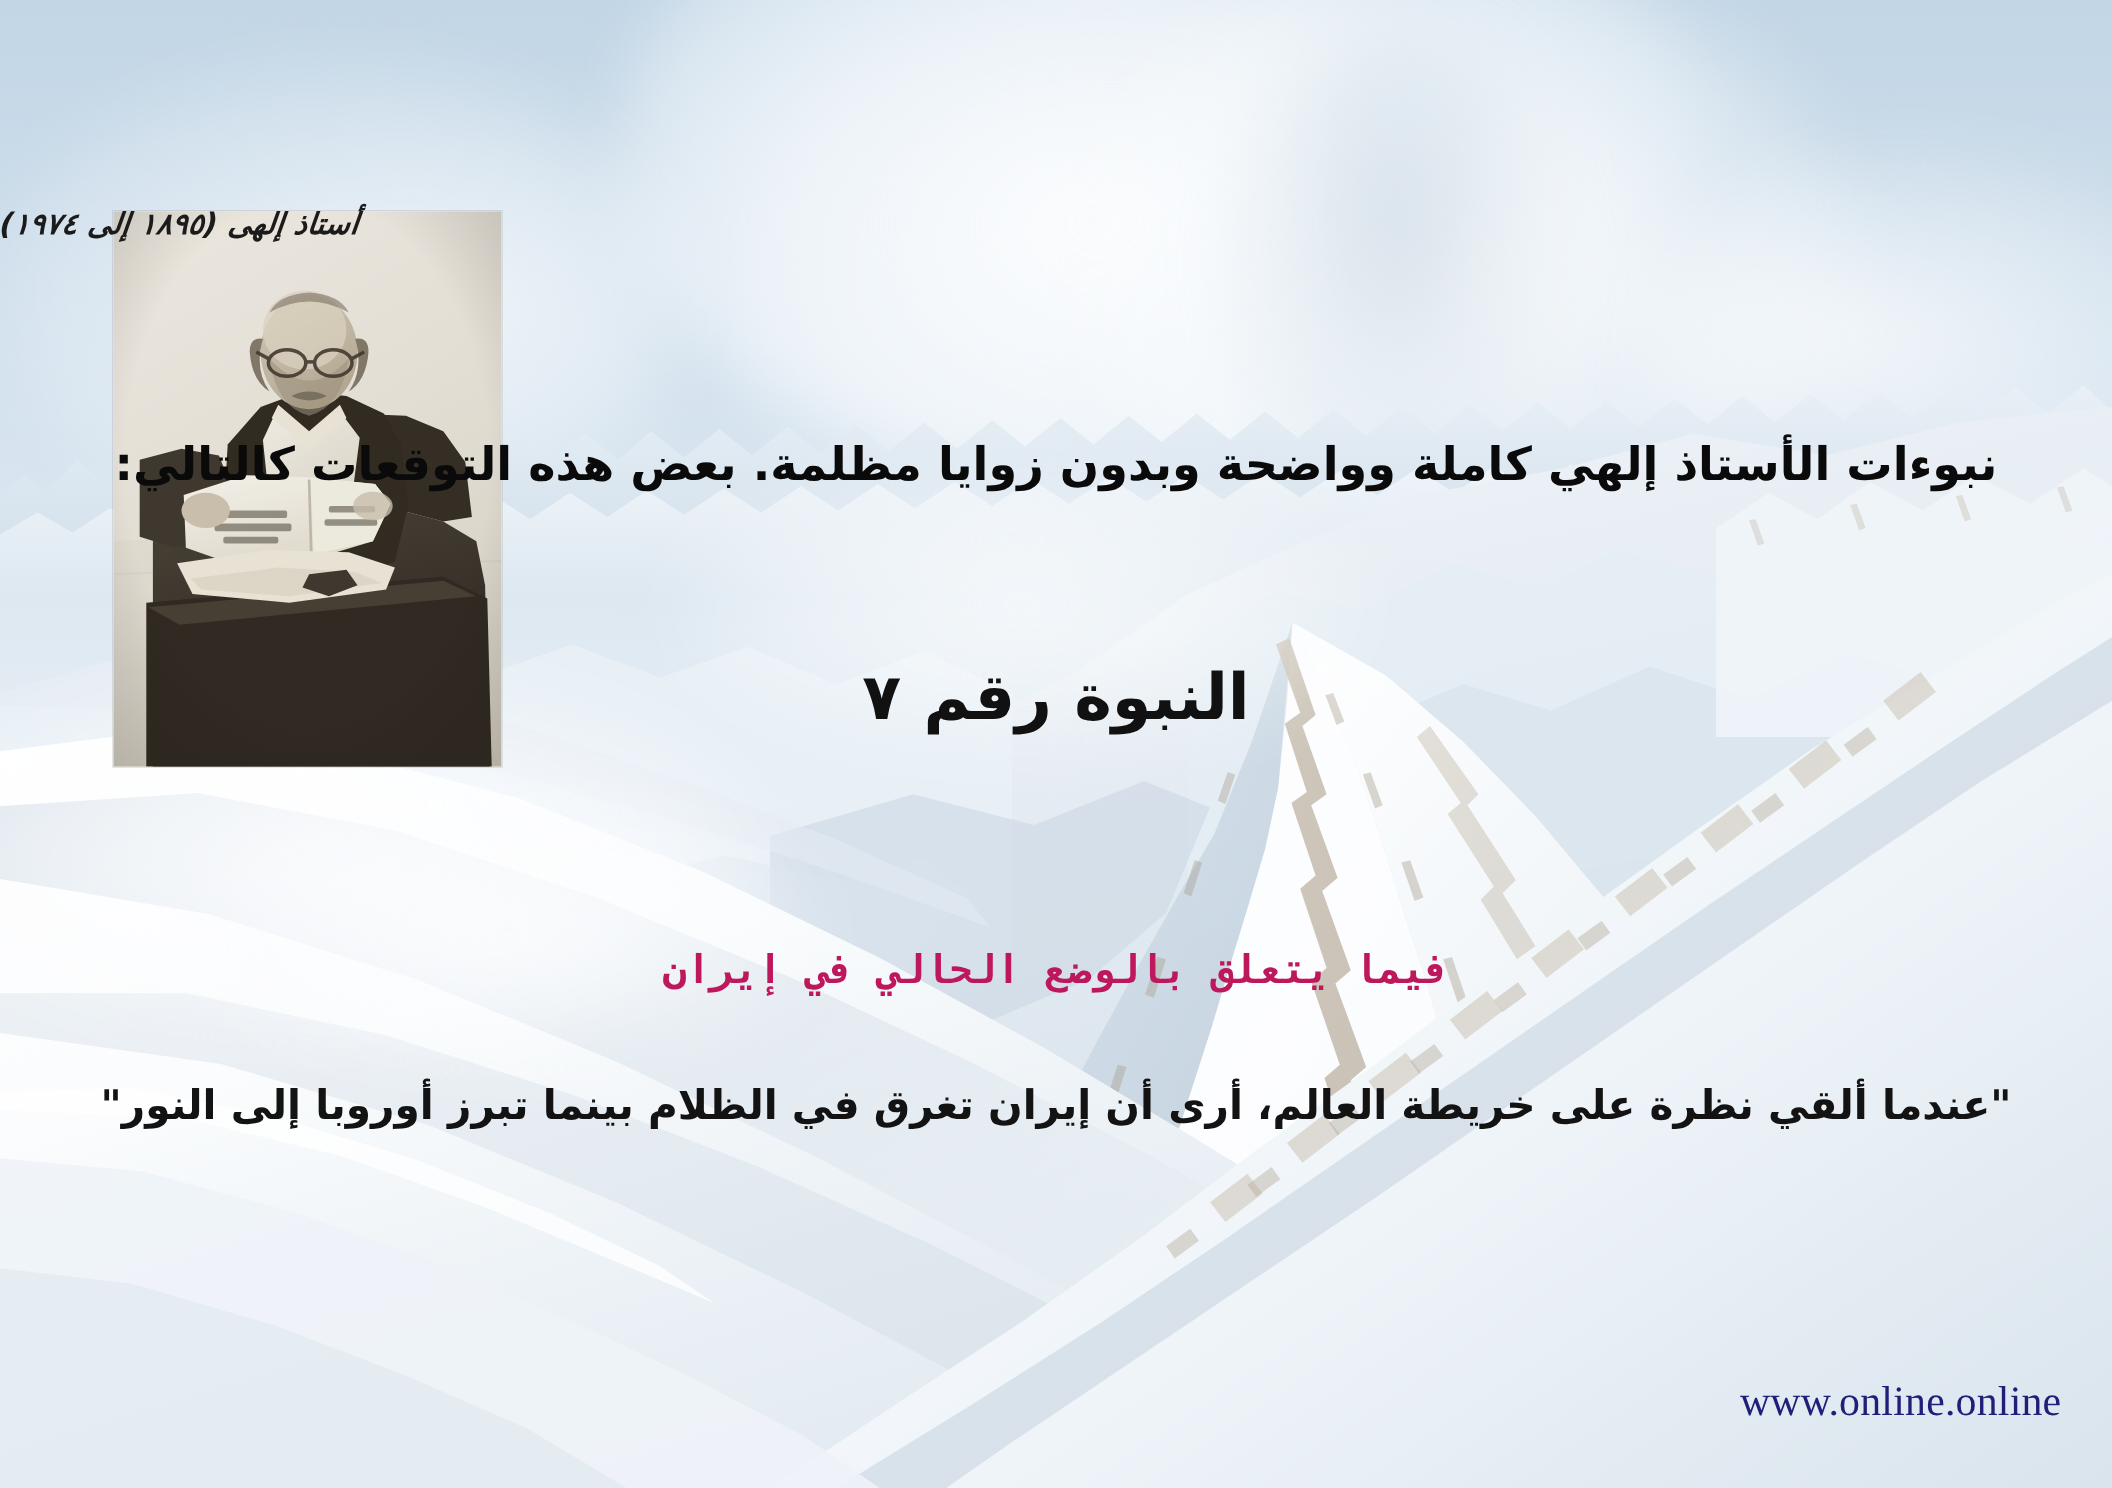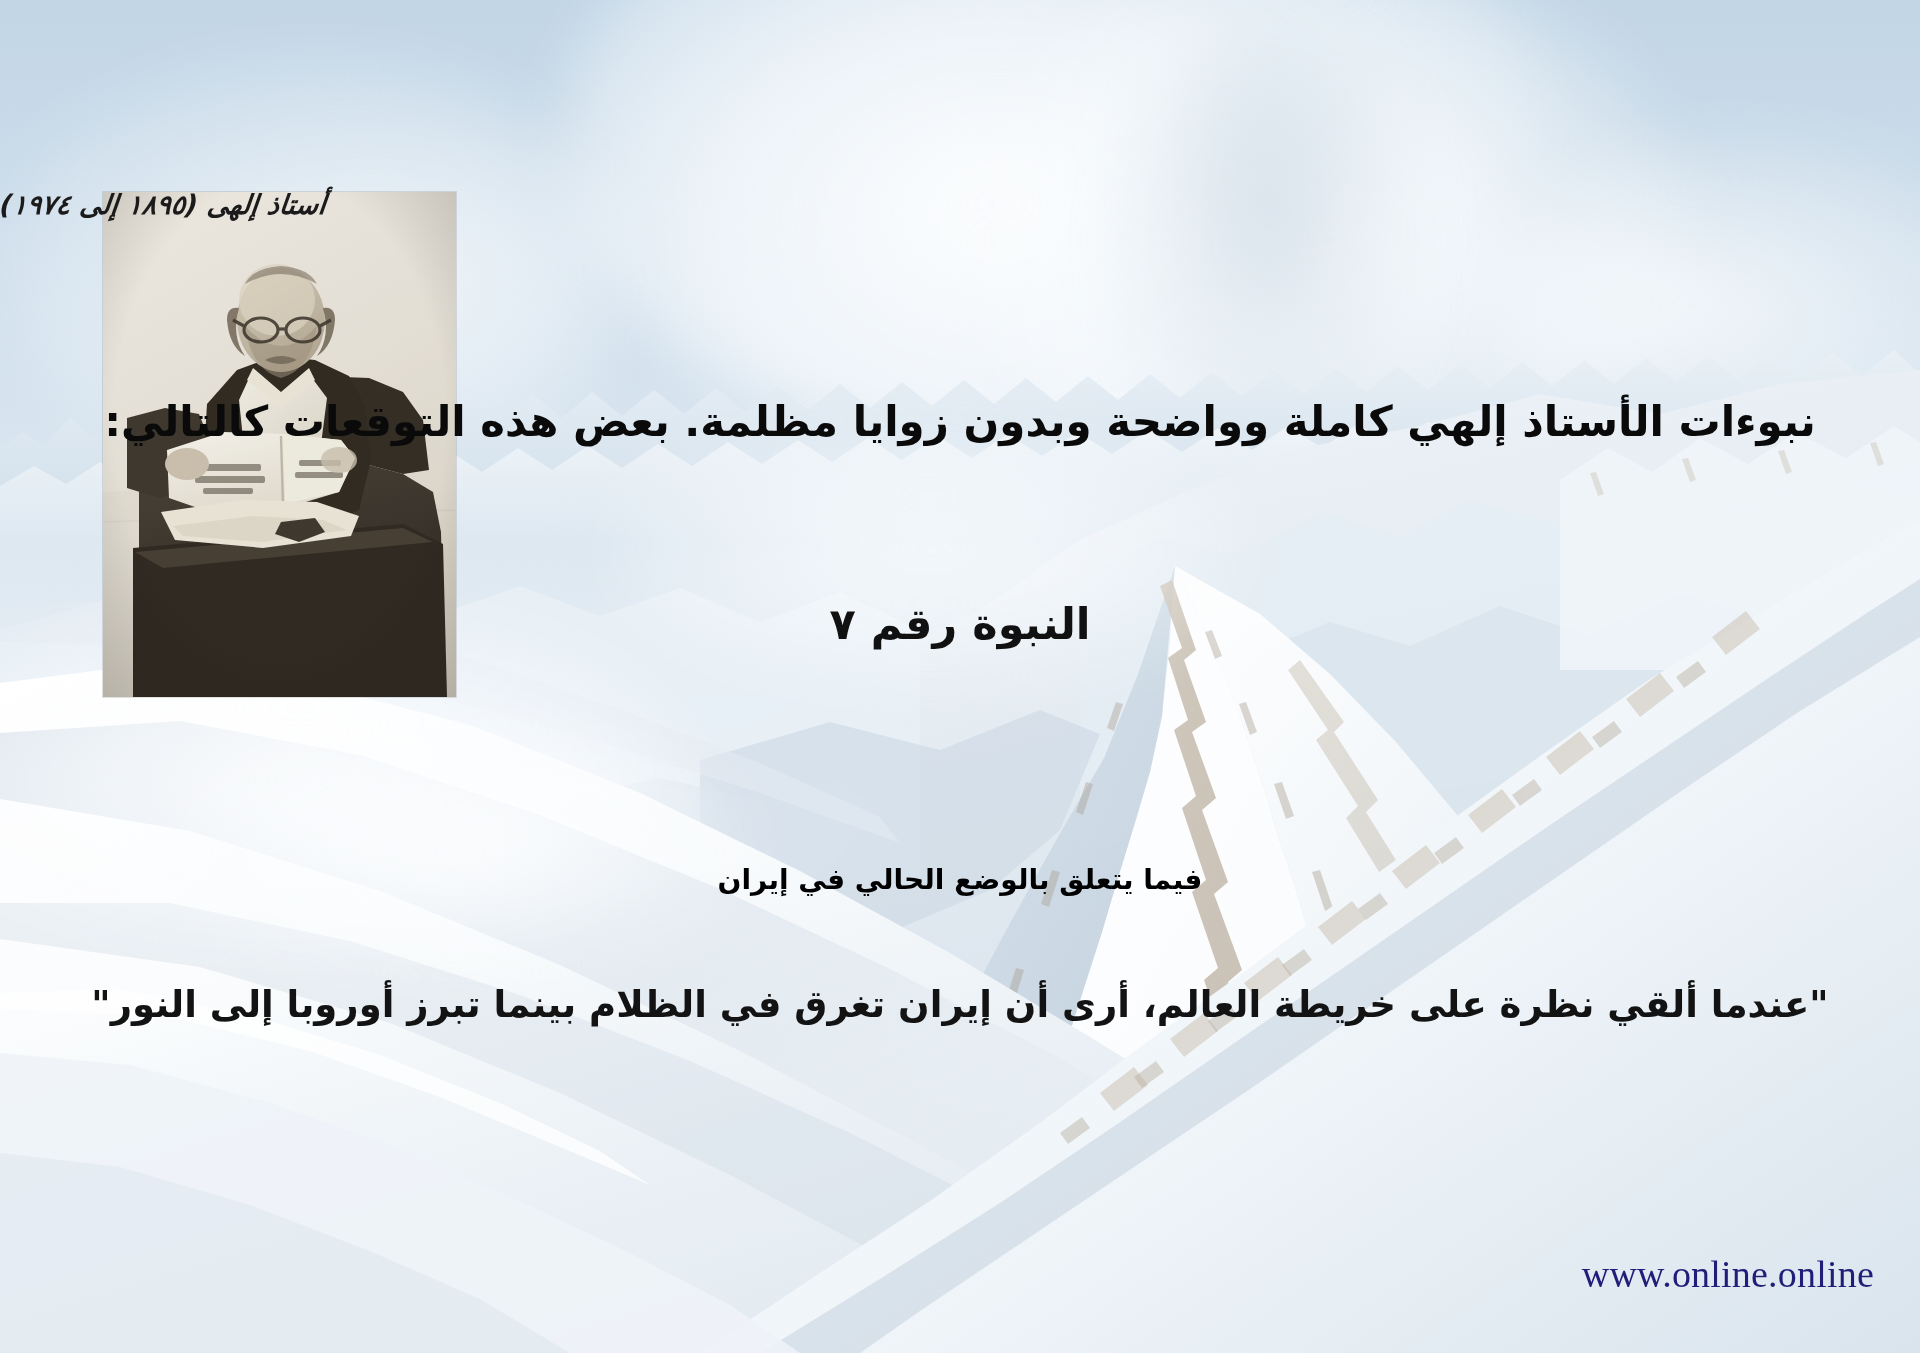--- a/index.html
+++ b/index.html
@@ -181,34 +181,35 @@
     font-weight: 700;
     color: #0a0a0a;
     letter-spacing: -0.2px;
   }
 
   .headline {
     left: 0;
     right: 0;
     top: 598px;
     text-align: center;
-    font-size: 43px;
+    font-size: 58px;
     font-weight: 700;
     color: #111111;
     letter-spacing: 0px;
   }
 
   .subhead {
     left: 0;
     right: 0;
     top: 862px;
     text-align: center;
-    font-size: 28px;
+    font-size: 36px;
     font-weight: 700;
-    color: #000000;
+    color: #be185d;
+    font-family: Liberation Mono, monospace;
   }
 
   .quote {
     left: 0;
     right: 0;
     top: 982px;
     text-align: center;
     font-size: 37px;
     font-weight: 600;
     color: #131313;

